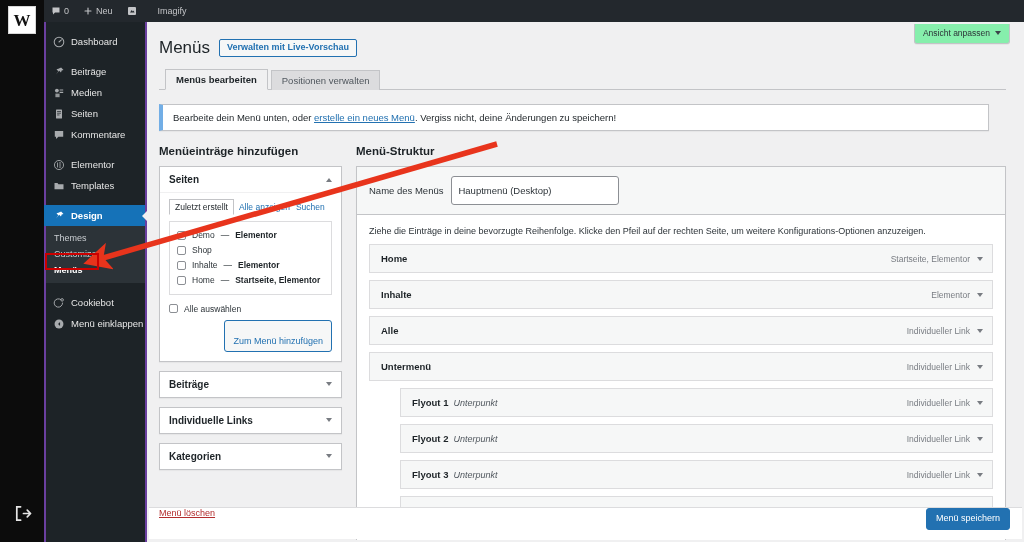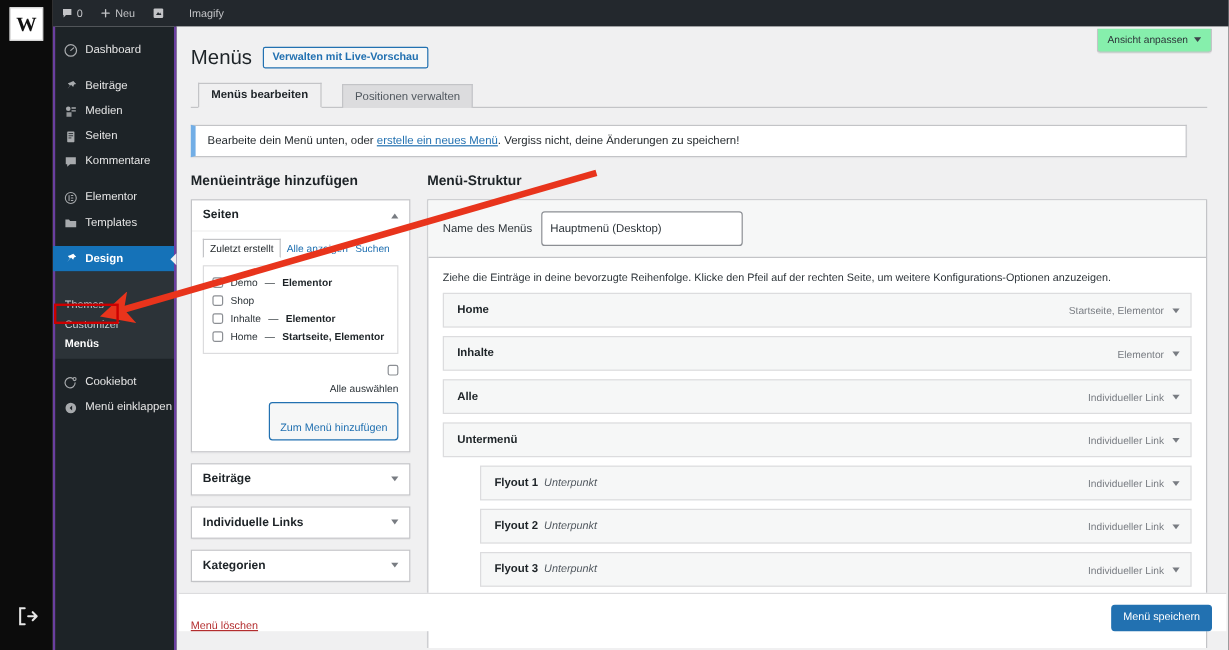--- a/index.html
+++ b/index.html
@@ -100,21 +100,21 @@
   }
   .menu-item.current .mi-icon { color: #fff; }
   .menu-item.current::after {
     content: "";
     position: absolute; right: -2px; top: 50%;
     margin-top: -5px;
     border-style: solid;
     border-width: 5px 5px 5px 0;
     border-color: transparent #f0f0f1 transparent transparent;
   }
-  .submenu-wrap { background: #2c3338; padding: 20px 0 5px 0; }
+  .submenu-wrap { background: #2c3338; padding: 4px 0 5px 0; }
   .submenu-item {
     position: relative;
     height: 16px;
     display: flex; align-items: center;
     padding-left: 10px;
     font-size: 9px;
     color: #c9cdd1;
     white-space: nowrap;
   }
   .submenu-item.current { color: #fff; font-weight: bold; }
@@ -192,21 +192,21 @@
     padding-left: 6px;
     height: 22px;
   }
   .nav-tab {
     font-size: 9.5px;
     padding: 5px 10px 4px 10px;
     border: 1px solid #c3c4c7;
     border-bottom: none;
     background: #dcdcde;
     color: #50575e;
-    margin-right: 17px;
+    margin-right: 3px;
     line-height: 1.1;
     position: relative;
     top: 1px;
   }
   .nav-tab.active {
     background: #f0f0f1;
     color: #1d2327;
     font-weight: bold;
     border-bottom: 1px solid #f0f0f1;
   }
@@ -295,24 +295,23 @@
     border-radius: 2px;
     background: #fff;
   }
   .check-row .em { font-weight: bold; color: #1d2327; }
 
   .accordion-actions {
     display: flex; flex-direction: column; gap: 6px;
     margin-top: 9px;
   }
   .select-all {
-    display: flex; align-items: flex-end; gap: 6px;
+    display: flex; align-items: center; gap: 6px;
     font-size: 8.5px;
     color: #2c3338;
-    flex-direction: column;
   }
   .btn-secondary {
     align-self: flex-end;
     border: 1px solid #2271b1;
     border-radius: 3px;
     background: #f6f7f7;
     color: #2271b1;
     font-size: 9px;
     padding: 16px 8px 5px 8px;
     line-height: 1;
@@ -367,25 +366,25 @@
 
   #menu-settings-heading {
     padding: 6px 12px 0 12px;
     font-size: 11.5px;
     font-weight: bold;
     color: #1d2327;
   }
 
   
   #menu-save-bar {
-    position: absolute; left: 149px; bottom: 16px;
+    position: absolute; left: 149px; bottom: 3px;
     width: 873px; height: 32px;
     background: #fff;
     border-top: 1px solid #dcdcde;
-    display: flex; align-items: flex-end; justify-content: space-between;
+    display: flex; align-items: flex-start; justify-content: space-between;
     padding: 0 12px 0 10px;
     z-index: 20;
   }
   #delete-menu-link {
     color: #b32d2e;
     font-size: 9px;
     text-decoration: underline;
   }
   .btn-primary {
     background: #2271b1;

